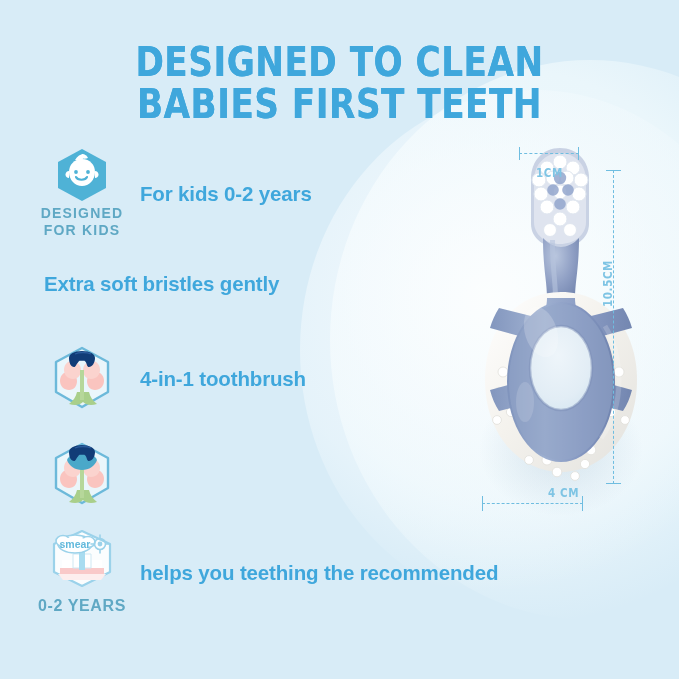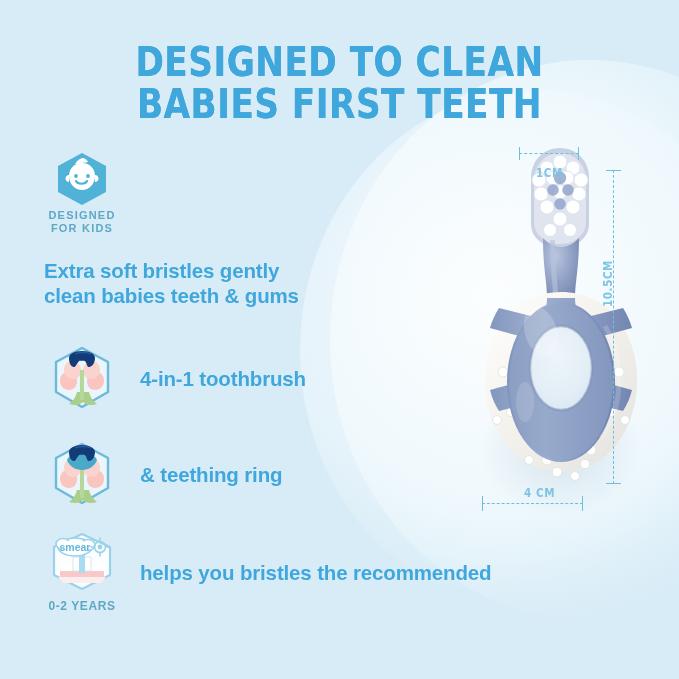--- a/index.html
+++ b/index.html
@@ -72,45 +72,45 @@
   }
   .feat-text .ln { display:block; white-space:nowrap; }
 
   .r1 { height:86px; }
   .r2 { height:94px; }
   .r3 { height:96px; }
   .r4 { height:96px; }
   .r5 { height:100px;justify-content:space-between; }
 
   .icon-cap {
-    font-size:11px;
+    font-size:14px;
     font-weight:bold;
     color:#5fa8c4;
     letter-spacing:1.2px;
     text-align:center;
     line-height:1.22;
     margin-top:2px;
   }
-  .icon-cap.small { font-size:12px; letter-spacing:.6px; }
+  .icon-cap.small { font-size:16px; letter-spacing:.6px; }
   .icon-cap .cl { display:block; }
 
   
   #product { position:absolute; left:455px; top:120px; width:210px; height:400px; }
 
   .dimlabel {
     position:absolute;
     color:#7ec4e4;
     font-family:"DejaVu Sans Condensed","Liberation Sans Narrow","Liberation Sans", sans-serif;
     font-weight:bold;
     font-size:11.5px;
     letter-spacing:.6px;
     white-space:nowrap;
   }
   #lbl-1cm  { left:536px; top:135px;margin-top:31px; }
-  #lbl-4cm  { left:524px; top:486px; }
+  #lbl-4cm  { left:548px; top:486px; }
   #lbl-105  { left:601px; top:307px; transform:rotate(-90deg); transform-origin:left top; }
 
   .dashline-h {
     position:absolute; height:0;
     border-top:1.6px dashed #6fbde0;
   }
   .dashline-v {
     position:absolute; width:0;
     border-left:1.6px dashed #6fbde0;
   }
@@ -154,26 +154,28 @@
         <path d="M31 7c3 0 5 2 6 4-2 1-5 1-7 0z" fill="#fff"></path>
         <circle cx="25" cy="25" r="1.9" fill="#4fb2d6"></circle>
         <circle cx="37" cy="25" r="1.9" fill="#4fb2d6"></circle>
         <path d="M25 30c1.6 3.6 9.4 3.6 11 0" stroke="#4fb2d6" stroke-width="2.1" fill="none" stroke-linecap="round"></path>
       </svg>
       <div class="icon-cap">
         <span class="cl">DESIGNED</span>
         <span class="cl">FOR KIDS</span>
       </div>
     </div>
+    <div class="feat-text">
+      <span class="ln">For kids 0-2 years</span>
+    </div>
   </div>
 
   <div class="feat r2">
     <div class="feat-text">
       <span class="ln">Extra soft bristles gently</span>
-      <span class="ln">clean babies teeth &amp; gums</span>
     </div>
   </div>
 
   <div class="feat r3">
     <div class="feat-icon">
       <svg width="72" height="68" viewBox="0 0 72 68">
         <path d="M36 4 L62 18 L62 48 L36 63 L10 48 L10 18 Z" fill="#eaf6fb" stroke="#6cb9da" stroke-width="2.4" stroke-linejoin="round"></path>
         <path d="M22 28c-5 0-8 4-8 9s4 9 9 9c5 0 8-4 8-9s-4-9-9-9z" fill="#fac4bf"></path>
         <path d="M50 28c5 0 8 4 8 9s-4 9-9 9c-5 0-8-4-8-9s4-9 9-9z" fill="#fac4bf"></path>
         <path d="M26 17c-5 0-8 4-8 9s4 9 9 9c5 0 8-4 8-9s-4-9-9-9z" fill="#fbd3ce"></path>
@@ -196,23 +198,20 @@
         <path d="M22 30c-5 0-8 4-8 9s4 9 9 9c5 0 8-4 8-9s-4-9-9-9z" fill="#fac4bf"></path>
         <path d="M50 30c5 0 8 4 8 9s-4 9-9 9c-5 0-8-4-8-9s4-9 9-9z" fill="#fac4bf"></path>
         <path d="M26 19c-5 0-8 4-8 9s4 9 9 9c5 0 8-4 8-9s-4-9-9-9z" fill="#fbd3ce"></path>
         <path d="M46 19c5 0 8 4 8 9s-4 9-9 9c-5 0-8-4-8-9s4-9 9-9z" fill="#fbd3ce"></path>
         <path d="M31 50c-1 5-4 9-8 12 6 2 11 1 14-2 3 3 8 4 14 2-4-3-7-7-8-12z" fill="#a9cf8b"></path>
         <path d="M34 28h4v30h-4z" fill="#b6d79a"></path>
         <path d="M21 20c2-5 8-8 15-8s13 3 15 8c-2 6-8 10-15 10s-13-4-15-10z" fill="#4aa8c9"></path>
         <path d="M23 12c0-4 6-7 13-7s13 3 13 7c0 5-3 9-6 9-2 0-2-3-3-4.6-.6-1-1.3-1.6-2.2-1.6h-3.6c-.9 0-1.6.6-2.2 1.6C30 18 30 21 28 21c-3 0-5-4-5-9z" fill="#113c77"></path>
         <path d="M29 8c2-1 5-1.5 8-1.5s6 .5 8 1.5" stroke="#2b5c9e" stroke-width="1.3" fill="none"></path>
       </svg>
-    </div>
-    <div class="feat-text">
-      <span class="ln">&amp; teething ring</span>
     </div>
   </div>
 
   <div class="feat r5">
     <div class="feat-icon">
       <svg width="84" height="66" viewBox="0 0 84 66">
         <path d="M42 3 L70 16 L70 44 L42 58 L14 44 L14 16 Z" fill="#fbfdfe" stroke="#9bd2ea" stroke-width="2.2" stroke-linejoin="round"></path>
         <path d="M22 32h40v8H22z" fill="#fff"></path>
         <path d="M20 40h44v6H20z" fill="#f9c9c9"></path>
         <path d="M33 26h18v14H33z" fill="#fff" stroke="#cfe8f3" stroke-width="1"></path>
@@ -225,21 +224,21 @@
         <text x="35" y="20" text-anchor="middle" font-family="Liberation Sans, sans-serif" font-size="10.5" font-weight="bold" fill="#62b9dc">smear</text>
         <circle cx="60" cy="16" r="5.5" fill="none" stroke="#9bd2ea" stroke-width="1.6"></circle>
         <circle cx="60" cy="16" r="2.4" fill="#9bd2ea"></circle>
         <path d="M60 7v3M60 22v3M51 16h3M66 16h3" stroke="#9bd2ea" stroke-width="1.6" stroke-linecap="round"></path>
       </svg>
       <div class="icon-cap small">
         <span class="cl">0-2 YEARS</span>
       </div>
     </div>
     <div class="feat-text">
-      <span class="ln">helps you bristles the recommended</span>
+      <span class="ln">helps you teething the recommended</span>
     </div>
   </div>
 </div>
 
 <div id="product">
   <svg width="210" height="400" viewBox="0 0 210 400">
     <defs>
       <linearGradient id="handleG" x1="0" y1="0" x2="1" y2="0">
         <stop offset="0%" stop-color="#7f93bc"></stop>
         <stop offset="35%" stop-color="#9dafd0"></stop>

